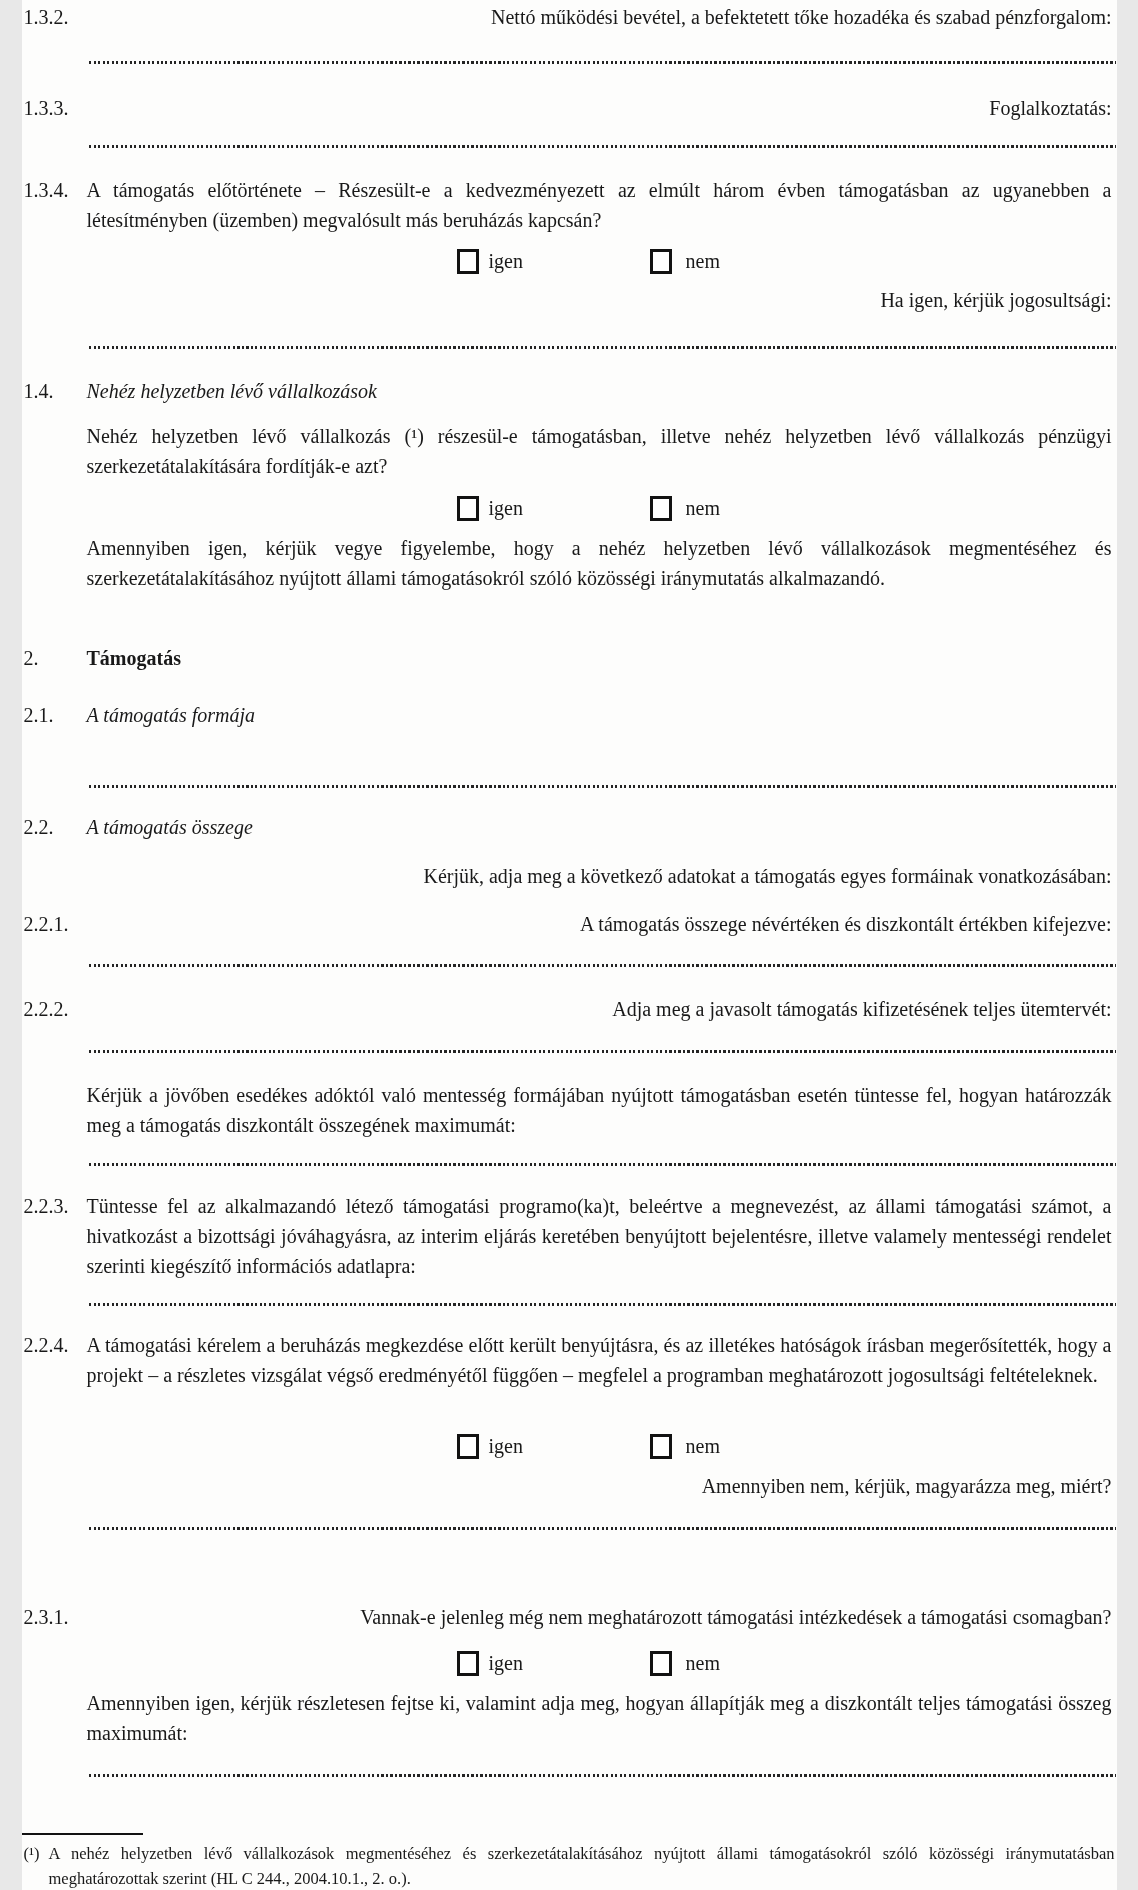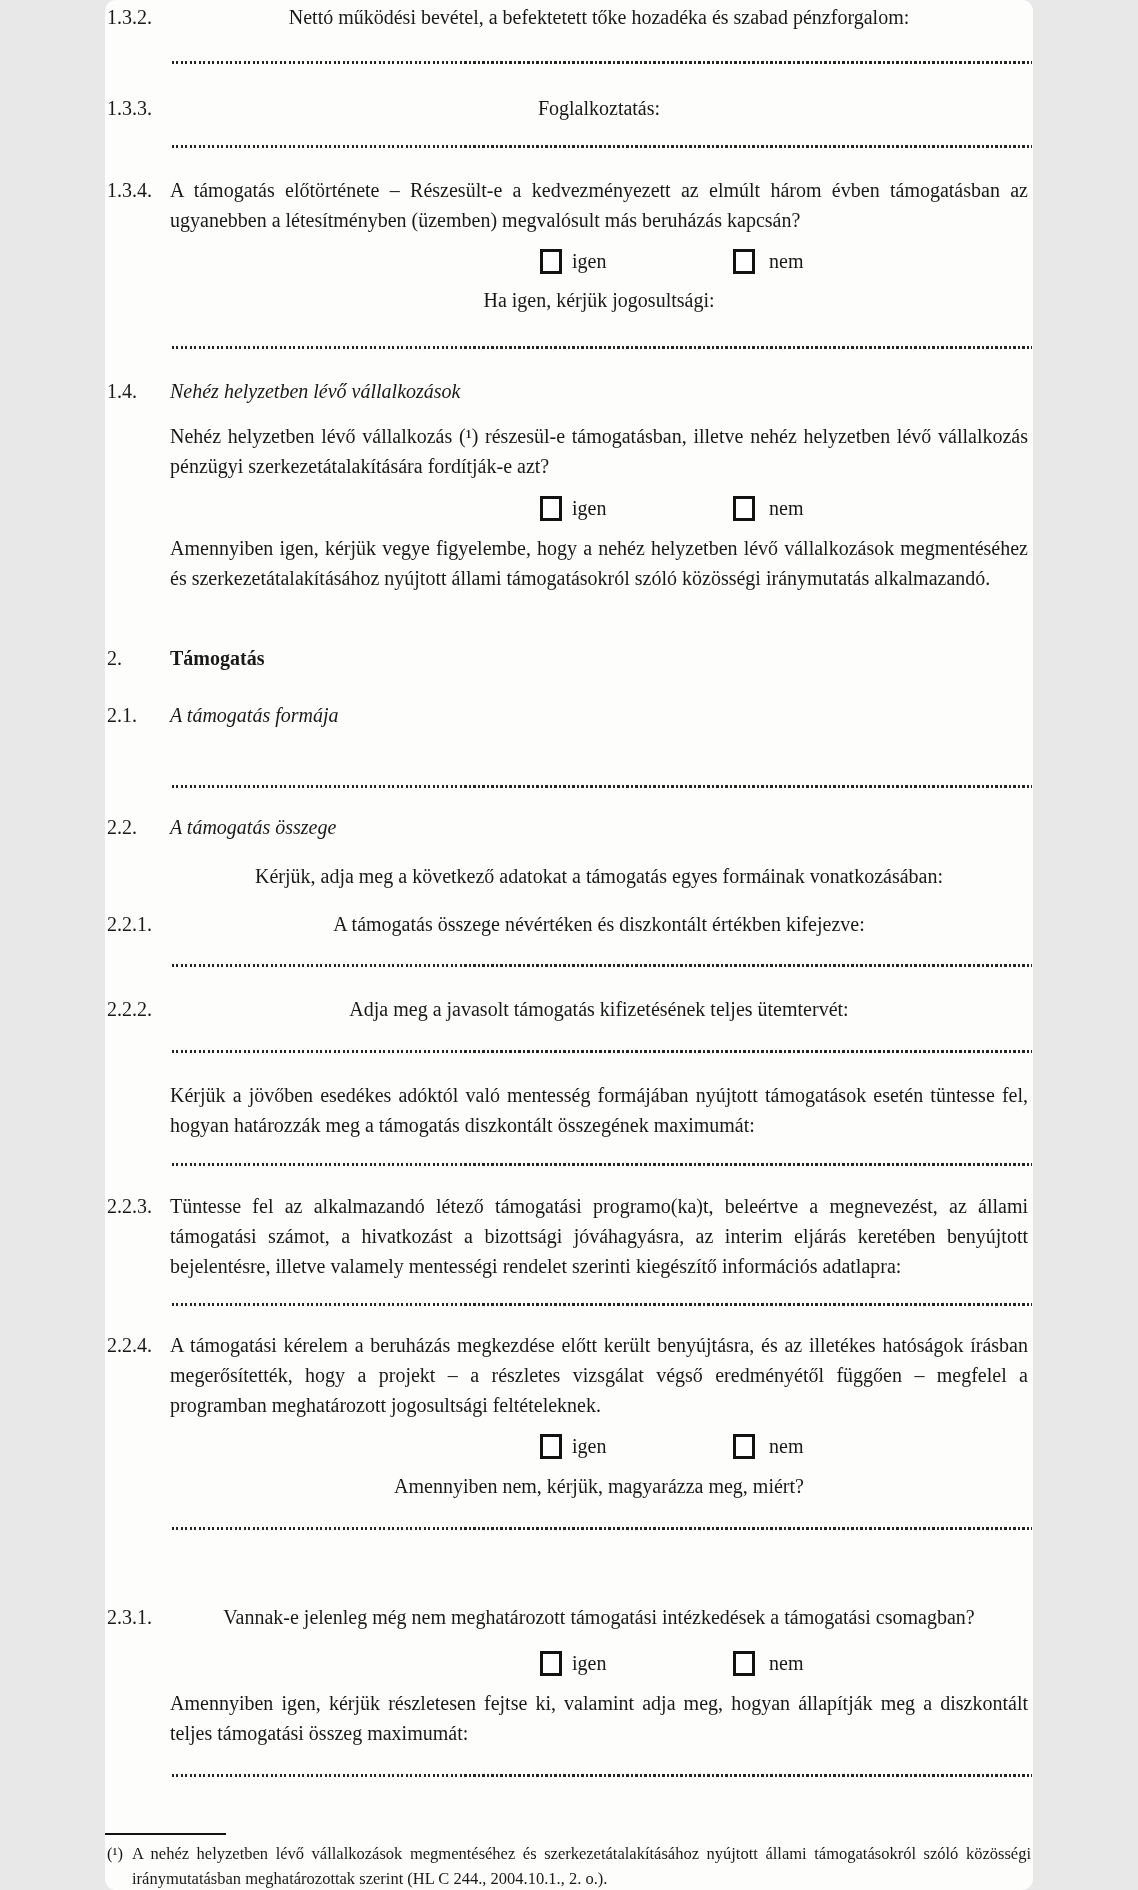--- a/index.html
+++ b/index.html
@@ -1,29 +1,28 @@
 <!DOCTYPE html>
 <html lang="hu"><head>
 <meta charset="utf-8">
 <style>
   html,body{margin:0;padding:0;background:#e8e8e8;}
   #page{
     position:relative;
-    width:928px;height:1890px;
+    width:1095px;height:1890px;
     margin:0 auto;
     background:#fdfdfc;
     font-family:"Liberation Serif","DejaVu Serif",serif;
     color:#191919;
     overflow:hidden;
-    border-radius:11px;
   }
   .block{position:absolute;left:2px;right:5px;}
   .num{position:absolute;left:0;top:0;white-space:nowrap;font-size:20px;line-height:30px;}
   .txt{margin-left:63px;font-size:20px;line-height:30px;text-align:justify;}
-  .txt.single{text-align:center;}
+  .txt.single{text-align:right;}
   .h-bold .txt{font-weight:bold;text-align:left;}
   .h-italic .txt{font-style:italic;text-align:left;}
   .dotline{
     position:absolute;left:67px;right:1px;height:3px;
     background-image:repeating-linear-gradient(to right,#242424 0px,#242424 2px,transparent 2px,transparent 4.5px);
   }
   .cbrow{position:absolute;left:0;right:0;height:28px;}
   .cb{
     position:absolute;top:1px;width:22px;height:25px;
     border:3px solid #121212;background:#fff;box-sizing:border-box;
@@ -119,21 +118,21 @@
   </div>
   <div class="dotline" style="top:964px"></div>
 
   <div class="block" style="top:994px">
     <span class="num">2.2.2.</span>
     <div class="txt single">Adja meg a javasolt támogatás kifizetésének teljes ütemtervét:</div>
   </div>
   <div class="dotline" style="top:1050px"></div>
 
   <div class="block" style="top:1080px">
-    <div class="txt">Kérjük a jövőben esedékes adóktól való mentesség formájában nyújtott támogatások esetén tüntesse fel, hogyan határozzák meg a támogatás diszkontált összegének maximumát:</div>
+    <div class="txt">Kérjük a jövőben esedékes adóktól való mentesség formájában nyújtott támogatásban esetén tüntesse fel, hogyan határozzák meg a támogatás diszkontált összegének maximumát:</div>
   </div>
   <div class="dotline" style="top:1163px"></div>
 
   <div class="block" style="top:1191px">
     <span class="num">2.2.3.</span>
     <div class="txt">Tüntesse fel az alkalmazandó létező támogatási programo(ka)t, beleértve a megnevezést, az állami támogatási számot, a hivatkozást a bizottsági jóváhagyásra, az interim eljárás keretében benyújtott bejelentésre, illetve valamely mentességi rendelet szerinti kiegészítő információs adatlapra:</div>
   </div>
   <div class="dotline" style="top:1303px"></div>
 
   <div class="block" style="top:1330px">

